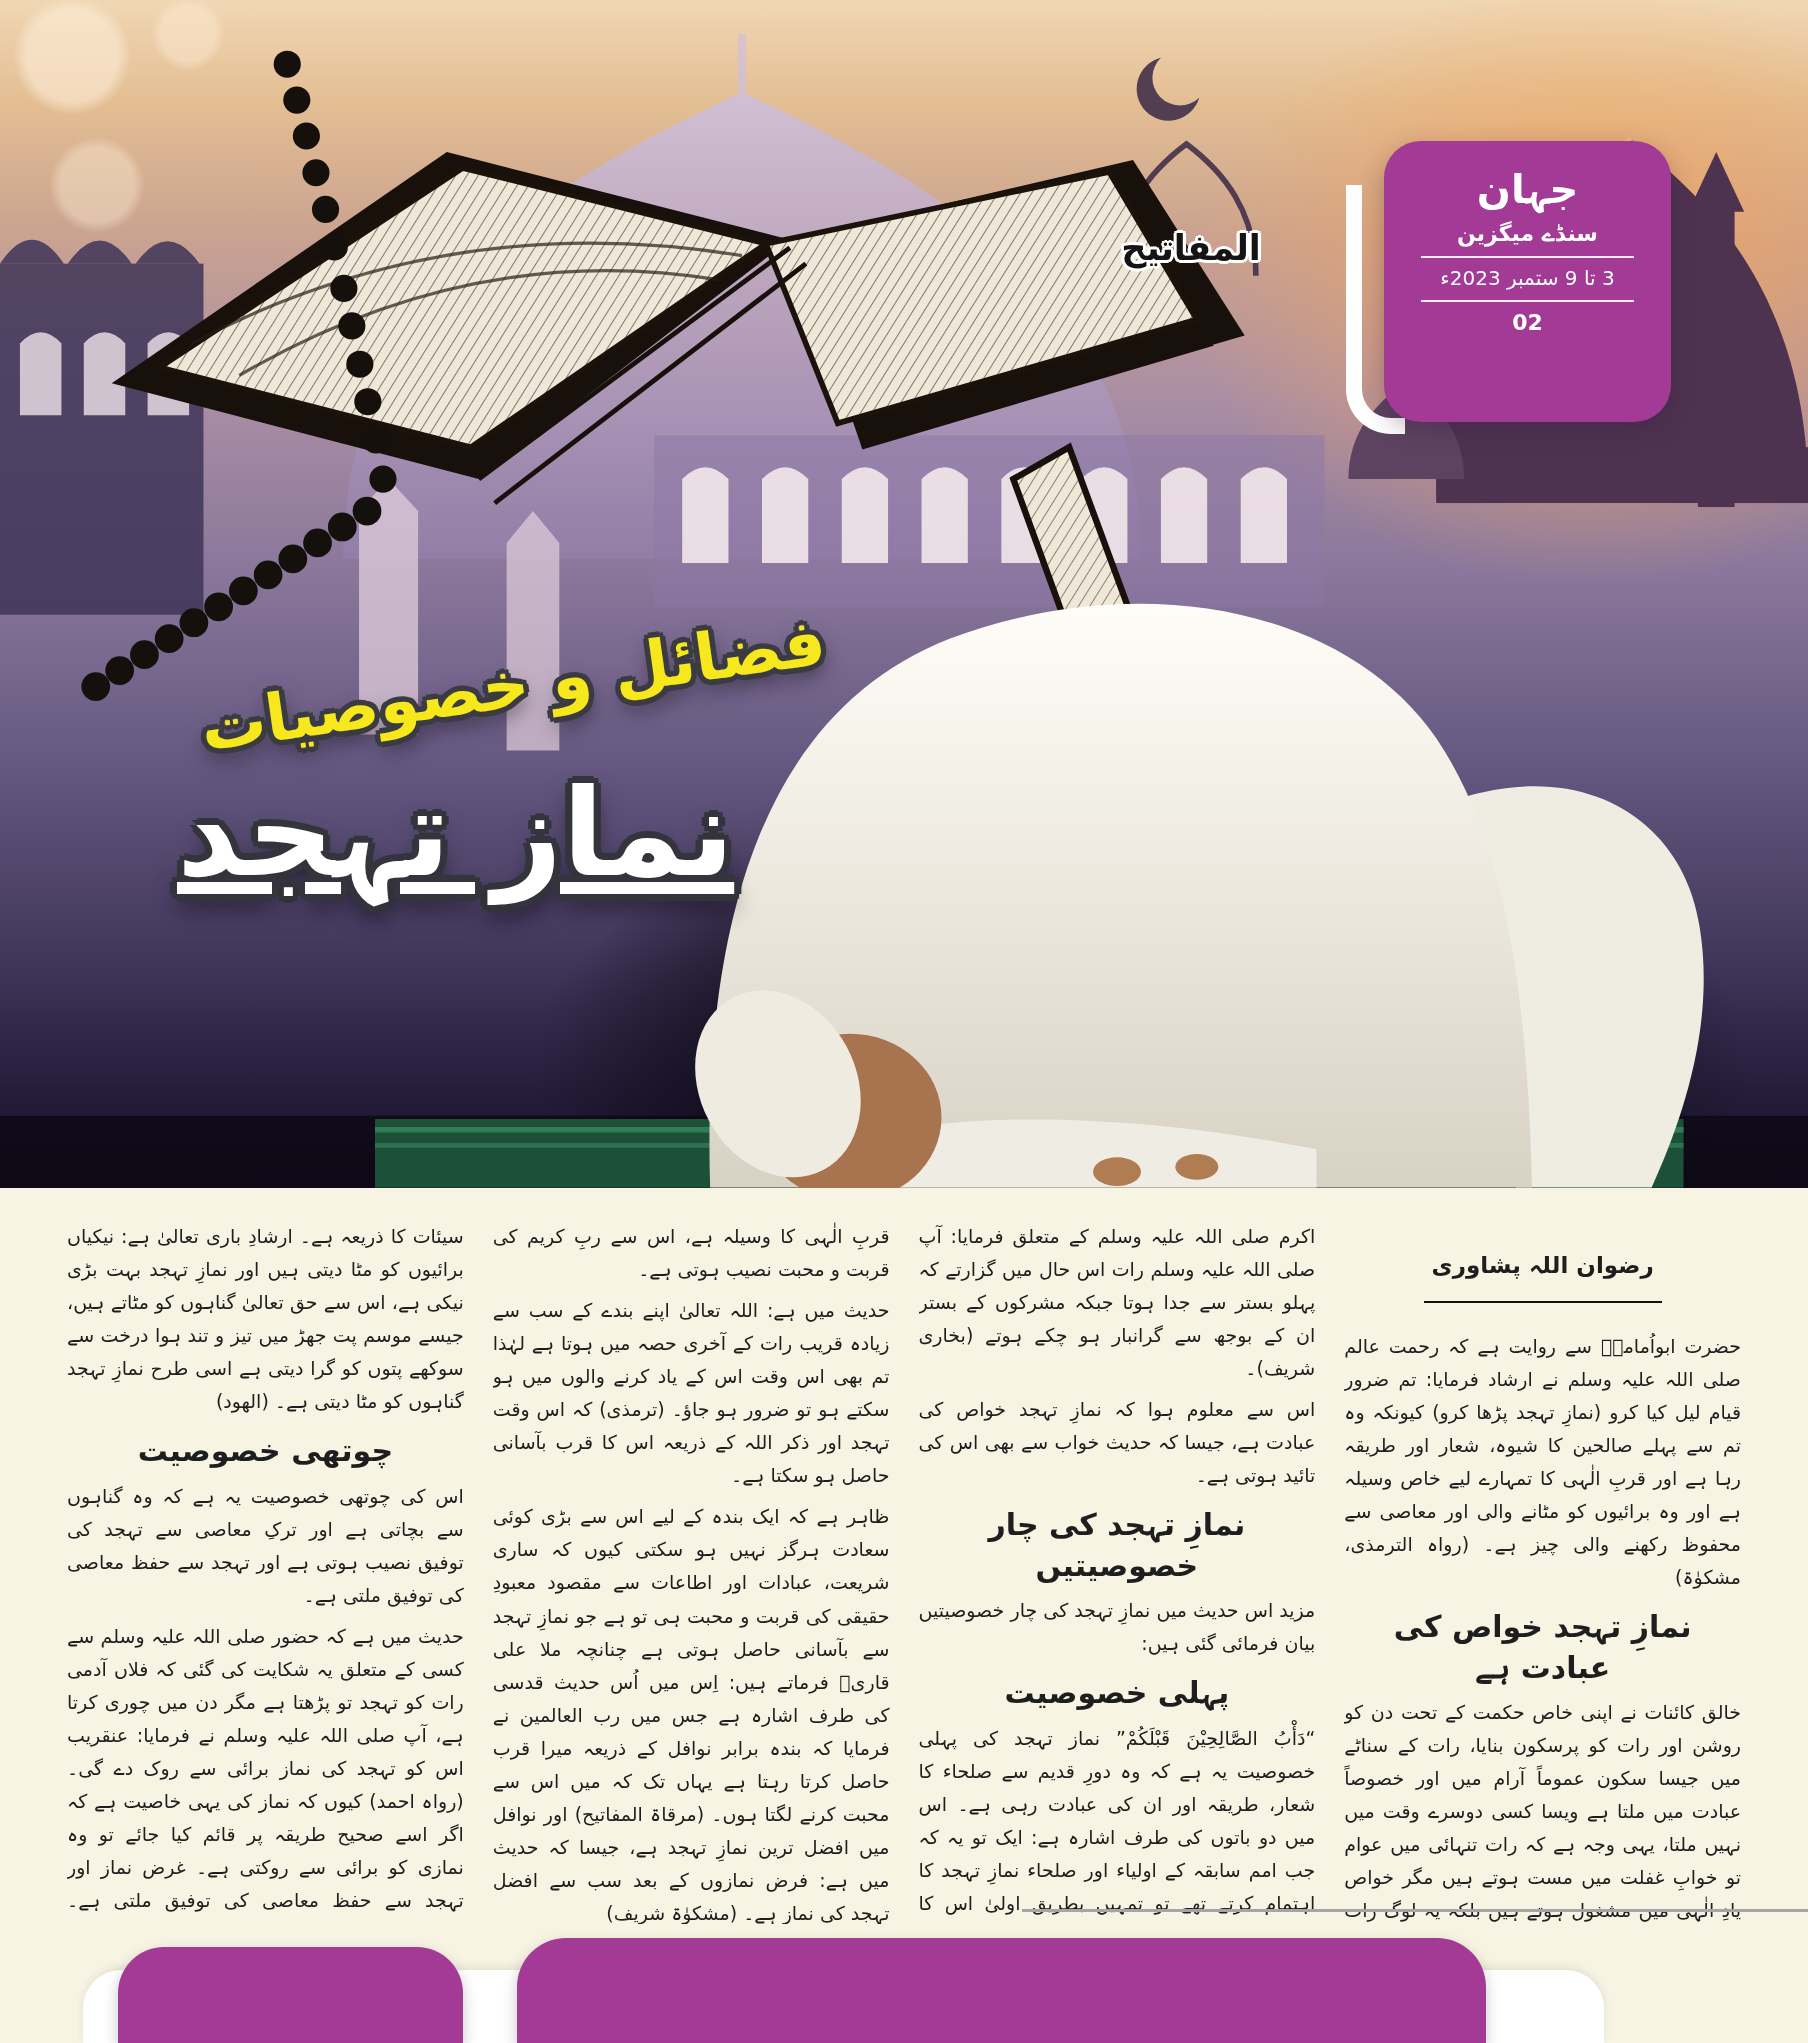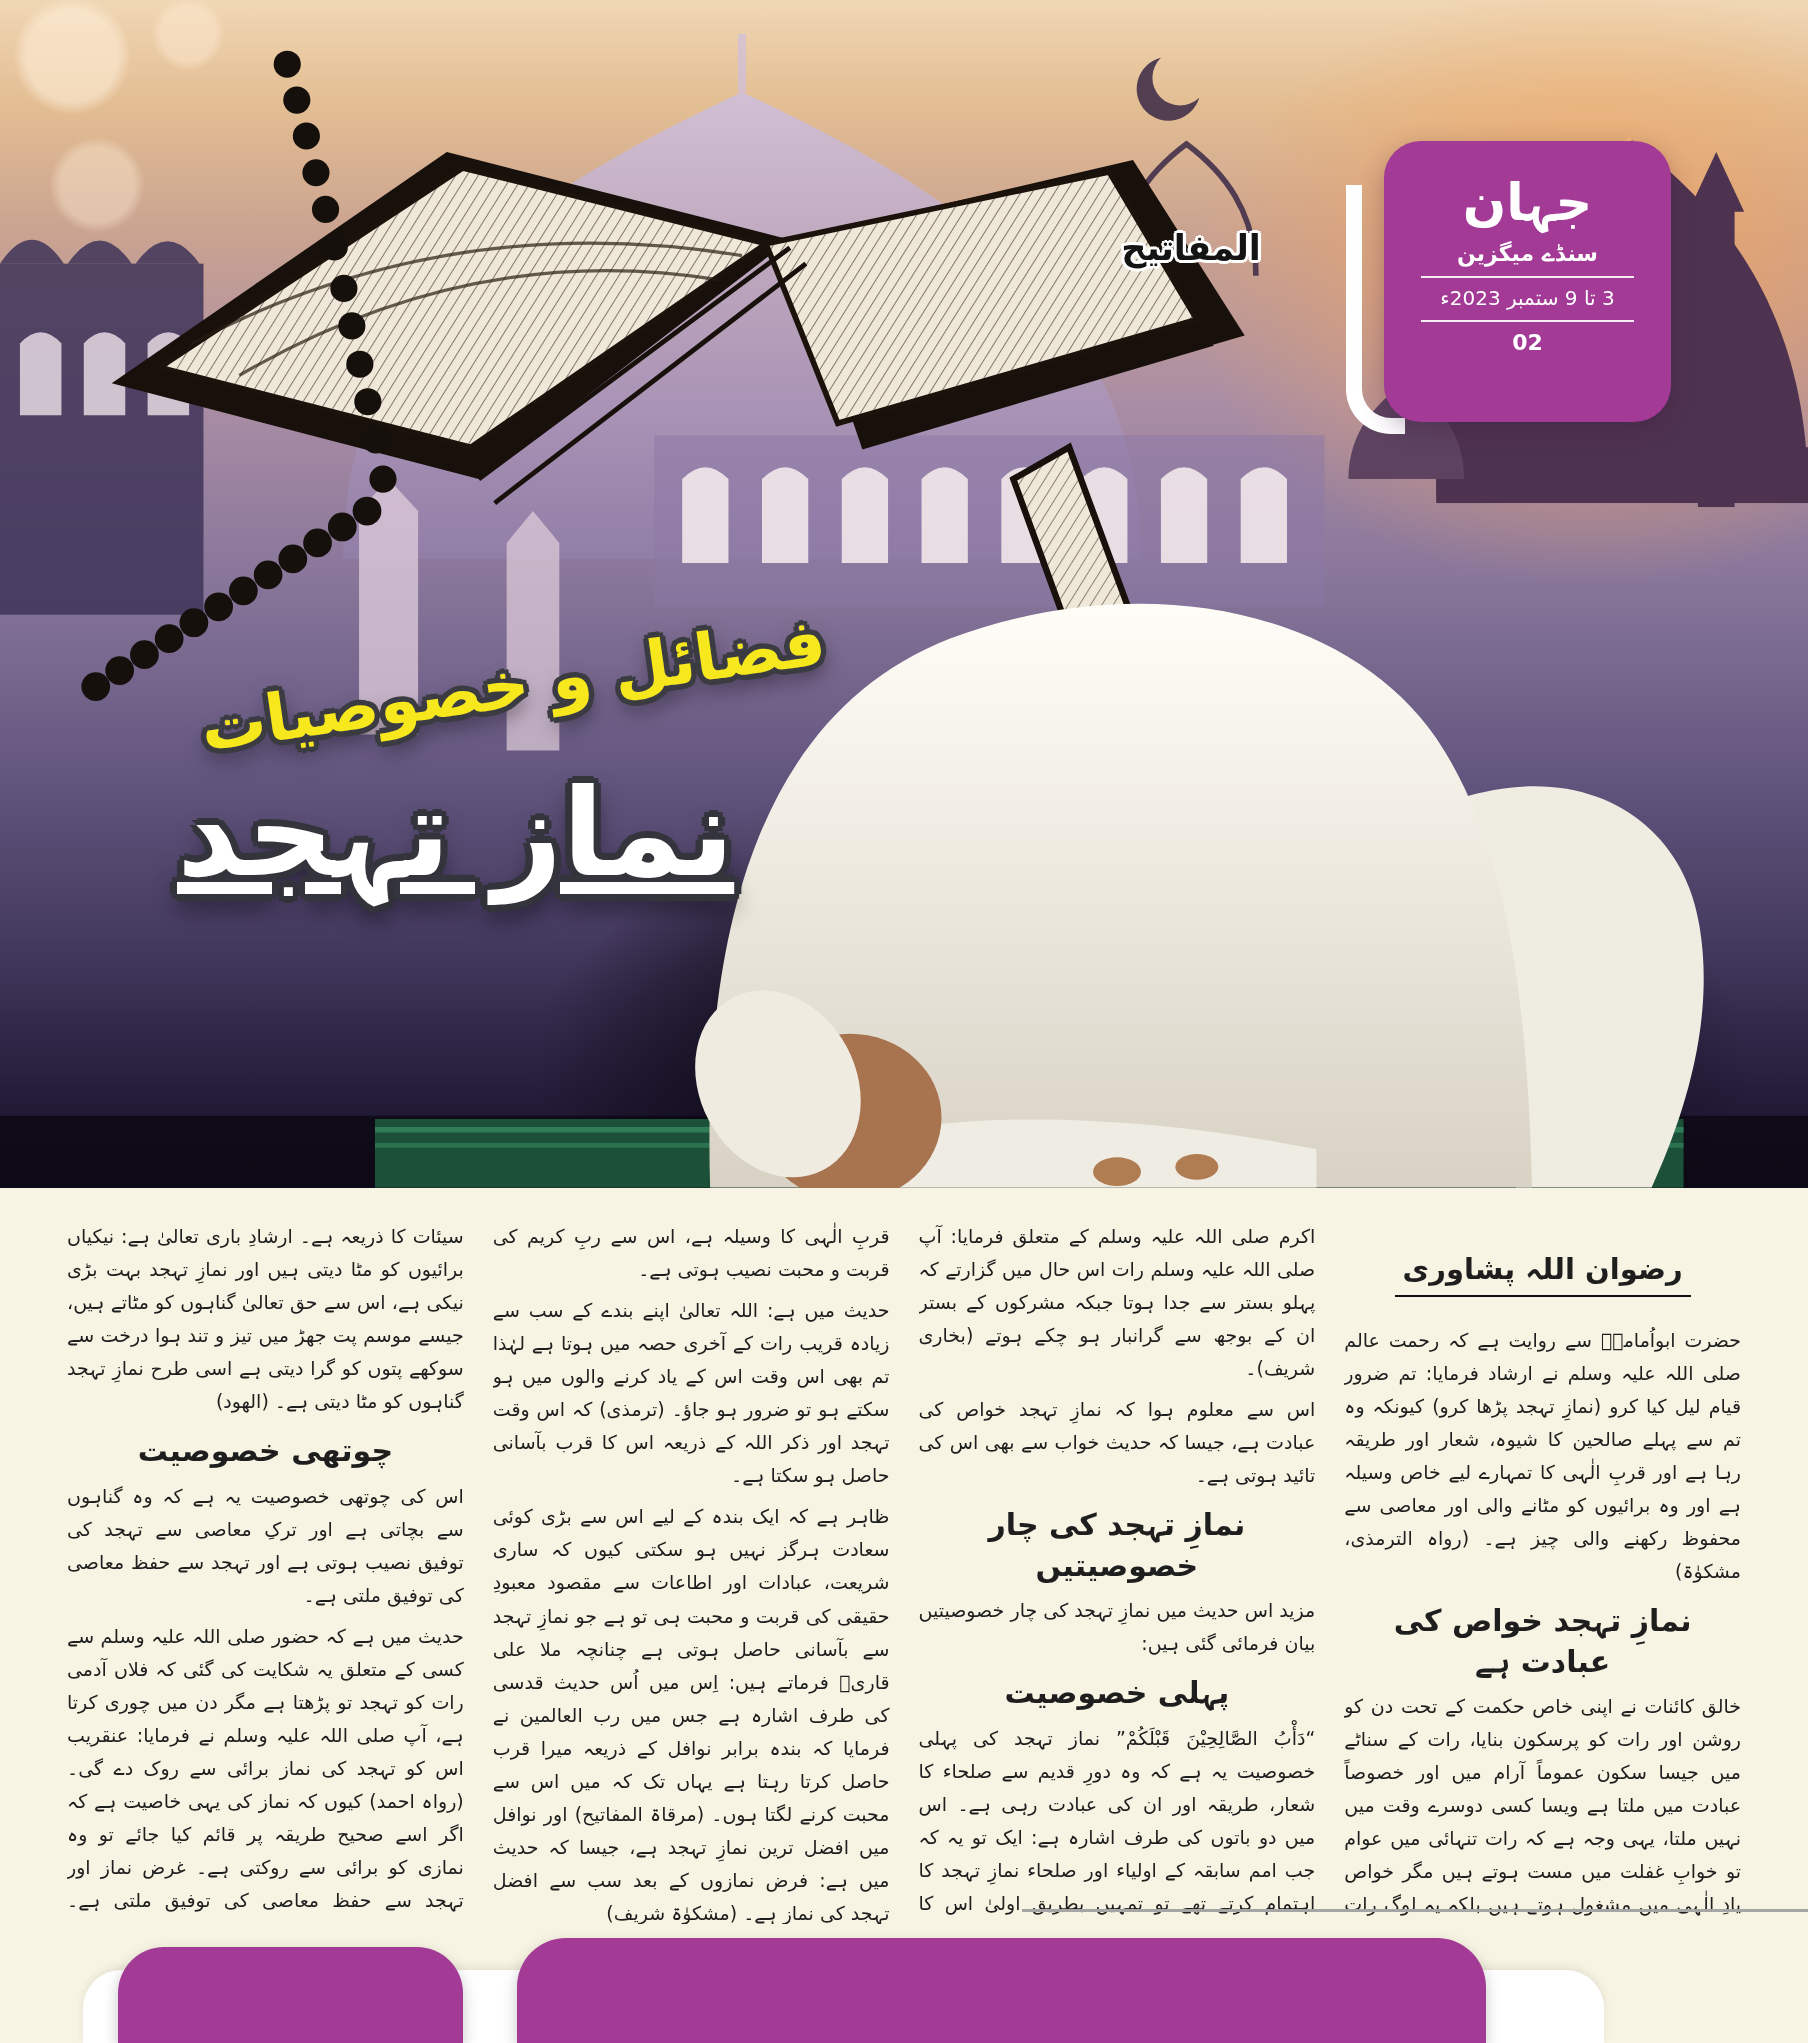--- a/index.html
+++ b/index.html
@@ -30,34 +30,34 @@
     font-size:35px;font-weight:bold;color:#141414;
     text-shadow:-3.2px 0 0 #fff,3.2px 0 0 #fff,0 -3.2px 0 #fff,0 3.2px 0 #fff,
                 -2.4px -2.4px 0 #fff,2.4px 2.4px 0 #fff,-2.4px 2.4px 0 #fff,2.4px -2.4px 0 #fff;}
 
   .badge-bracket{position:absolute;left:1346px;top:185px;width:43px;height:233px;
     border-left:16px solid #ffffff;border-bottom:16px solid #ffffff;border-bottom-left-radius:45px;}
 
   .masthead{position:absolute;left:1384px;top:141px;width:287px;height:281px;background:#a23a96;
     border-radius:37px;color:#fff;text-align:center;direction:rtl;
     box-shadow:0 8px 24px rgba(60,20,60,.30);}
-  .m1{margin-top:35px;font-size:51px;font-weight:bold;line-height:1.05;}
+  .m1{margin-top:27px;font-size:40px;font-weight:bold;line-height:1.05;}
   .m2{font-size:22px;font-weight:bold;margin-top:11px;}
   .mline{width:74%;height:1.6px;background:rgba(255,255,255,.9);margin:10.4px auto 8px;}
   .m3{font-size:20px;}
   .m4{font-size:22px;font-weight:bold;margin-top:1.6px;}
 
   
   .article{position:absolute;left:0;top:1188px;width:1808px;height:723px;background:#f7f4e3;
     padding:32px 67px 0;box-sizing:border-box;display:flex;flex-direction:row;direction:rtl;gap:29px;color:#1e1e1e;}
   .col{flex:1 1 0;height:704px;overflow:hidden;text-align:justify;}
   .col p{font-size:19px;line-height:1.74;margin:0 0 8px;}
   .col h3{font-size:30px;font-weight:bold;text-align:center;margin:12.8px 0 8px;line-height:1.35;}
   .author-wrap{text-align:center;margin:32px 0 27px;}
-  .author{display:inline-block;font-size:29px;font-weight:bold;border-bottom:2.4px solid #111;padding:0 8px 9px;}
+  .author{display:inline-block;font-size:23px;font-weight:bold;border-bottom:2.4px solid #111;padding:0 8px 23px;}
 
   
   .sep-line{position:absolute;left:1022px;top:1909px;width:787px;height:3.2px;background:#a5a5a5;}
   .bottom-white{position:absolute;left:83px;top:1970px;width:1521px;height:73px;background:#ffffff;
     border-radius:38px 38px 0 0;box-shadow:0 -2.4px 8px rgba(0,0,0,.08);}
   .pill-small{position:absolute;left:118px;top:1947px;width:345px;height:96px;background:#a23a96;
     border-radius:46px 46px 0 0;box-shadow:0 6.4px 14.4px rgba(0,0,0,.22);}
   .pill-large{position:absolute;left:517px;top:1938px;width:969px;height:105px;background:#a23a96;
     border-radius:49px 49px 0 0;box-shadow:0 6.4px 14.4px rgba(0,0,0,.22);}
 </style>

